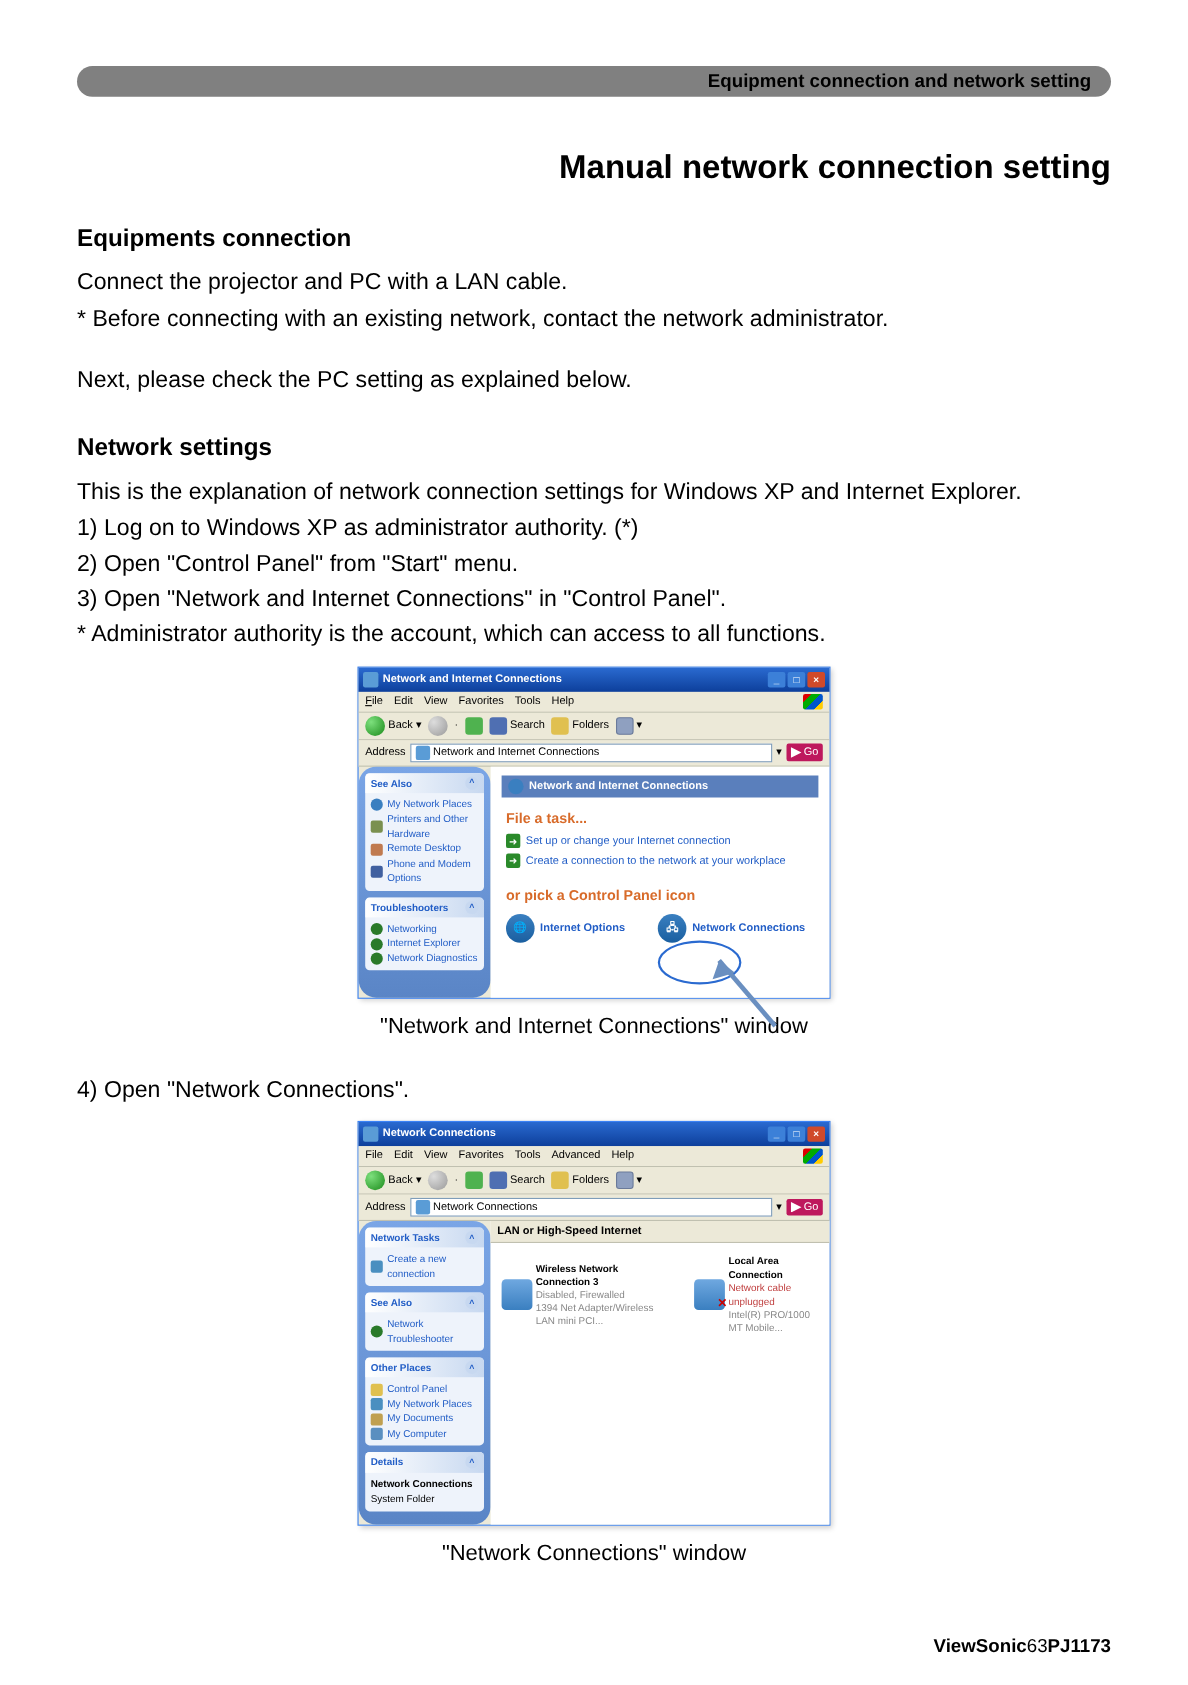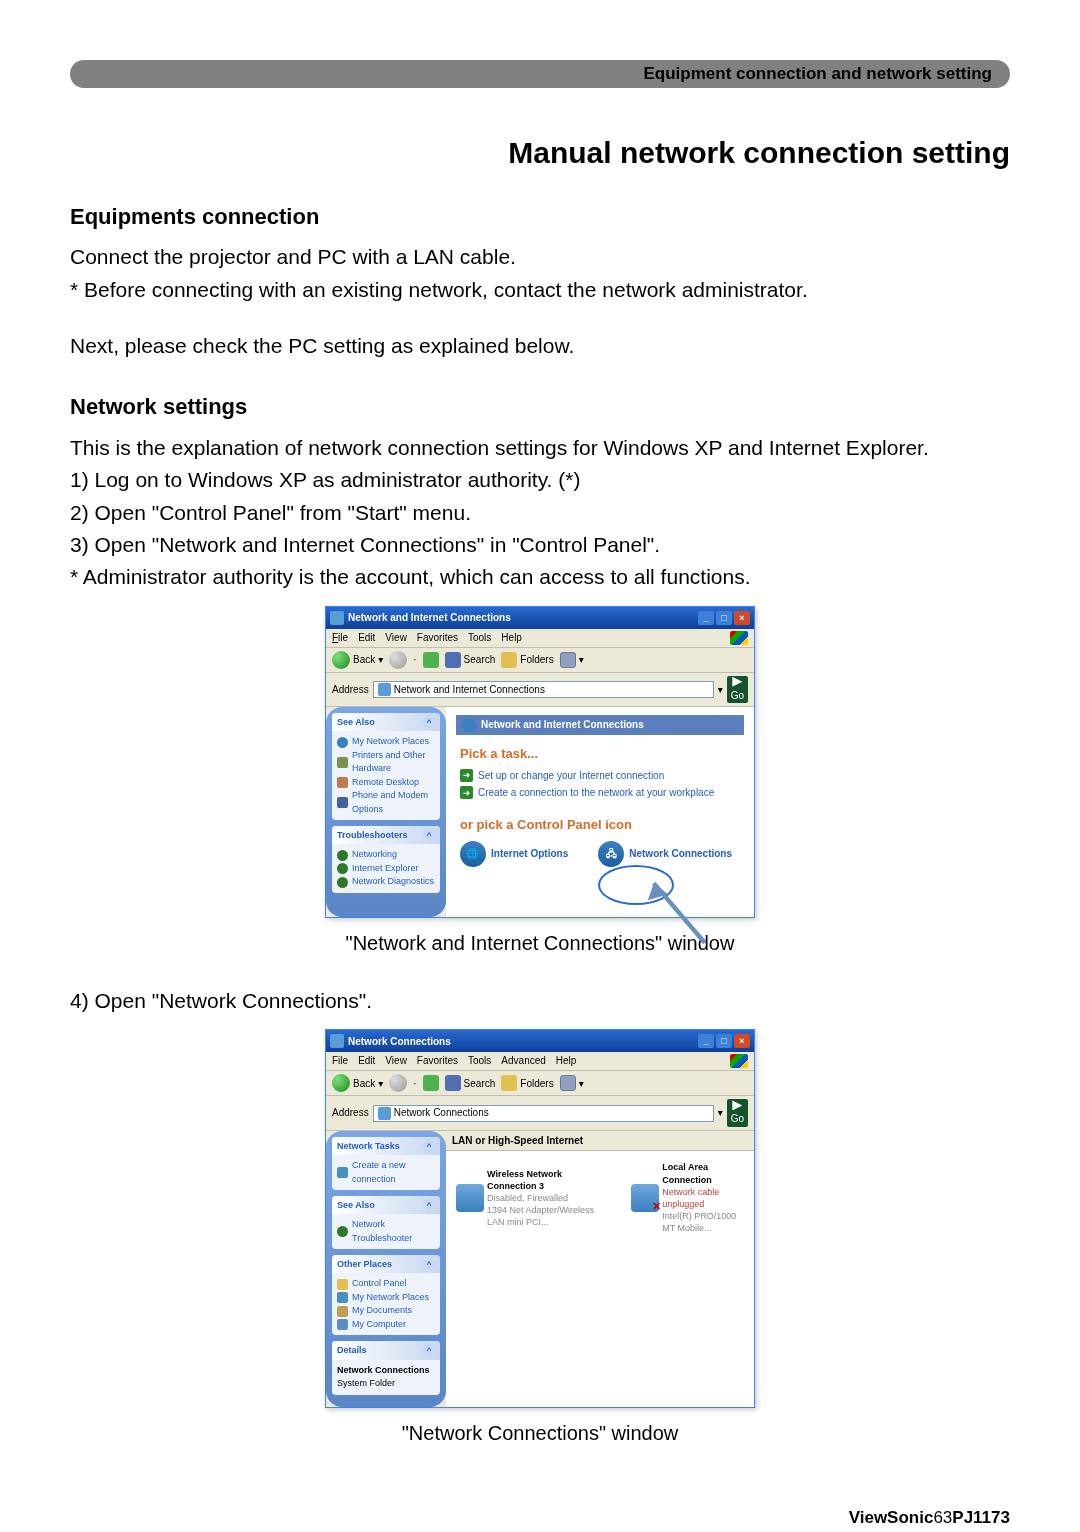--- a/index.html
+++ b/index.html
@@ -79,21 +79,21 @@
   .ball.green{background:radial-gradient(circle at 30% 30%,#7de07d,#1a8a1a);}
   .ball.grey{background:radial-gradient(circle at 30% 30%,#ddd,#999);}
   .tico { width:16px;height:16px;border-radius:3px;display:inline-block;}
   .tico.folder-up{background:#4fb24f;}
   .tico.search{background:#4f6fb2;}
   .tico.folders{background:#e0c050;}
   .tico.views{background:#8fa0c0;border:1px solid #6a7a9a;}
   .addrbar { background:#ece9d8; padding:3px 6px; display:flex; align-items:center; gap:4px; border-bottom:1px solid #c0c0b0;}
   .addrbar .addr-input { flex:1; background:#fff; border:1px solid #7f9db9; height:17px; display:flex;align-items:center;padding:0 4px;font-size:10px;}
   .addrbar .addr-icon { width:13px;height:13px;background:#5a9cd6;border-radius:2px;margin-right:3px;}
-  .addrbar .go { background:#14532d;color:#fff;border-radius:2px;padding:1px 4px;font-size:10px;display:flex;align-items:center;gap:2px;flex-direction:column;}
+  .addrbar .go { background:#be185d;color:#fff;border-radius:2px;padding:1px 4px;font-size:10px;display:flex;align-items:center;gap:2px;}
   .go-arrow{width:10px;height:10px;background:#fff;clip-path:polygon(0 0,100% 50%,0 100%);}
   .win-body { display:flex; min-height:210px;}
   .win-body.b2 { min-height:270px;}
   .sidepane { width:120px; background:linear-gradient(to bottom,#7aa5e6,#5a85c6); padding:6px; color:#fff;border-radius:16px;}
   .spanel { background:#eef3fb; border-radius:4px; margin-bottom:6px; color:#215dc6; overflow:hidden;}
   .spanel .sp-head { background:linear-gradient(to right,#fff,#c7d8f0); color:#215dc6; font-weight:bold; padding:3px 5px; display:flex;align-items:center;justify-content:space-between;font-size:9px;}
   .chev { width:12px;height:12px;border-radius:50%;background:#c7d8f0;display:flex;align-items:center;justify-content:center;color:#215dc6;font-size:8px;}
   .sp-body { padding:4px 5px; font-size:9px; line-height:1.5;}
   .sp-body .sitem { display:flex;align-items:center;gap:4px;color:#215dc6;}
   .sico { width:11px;height:11px;border-radius:2px;flex-shrink:0;display:inline-block;}
@@ -257,21 +257,21 @@
               <span>Network Diagnostics</span>
             </div>
         </div>
       </div>
     </div>
     <div class="mainpane">
       <div class="cat-head">
           <span class="cico"></span>
           <span>Network and Internet Connections</span>
         </div>
-      <div class="pick">Pick a task...</div>
+      <div class="pick">File a task...</div>
       <div class="task">
           <span class="tic">➜</span>
           <span>Set up or change your Internet connection</span>
         </div>
       <div class="task">
           <span class="tic">➜</span>
           <span>Create a connection to the network at your workplace</span>
         </div>
       <div class="pick" style="margin-top:16px">or pick a Control Panel icon</div>
       <div class="cpicons">

